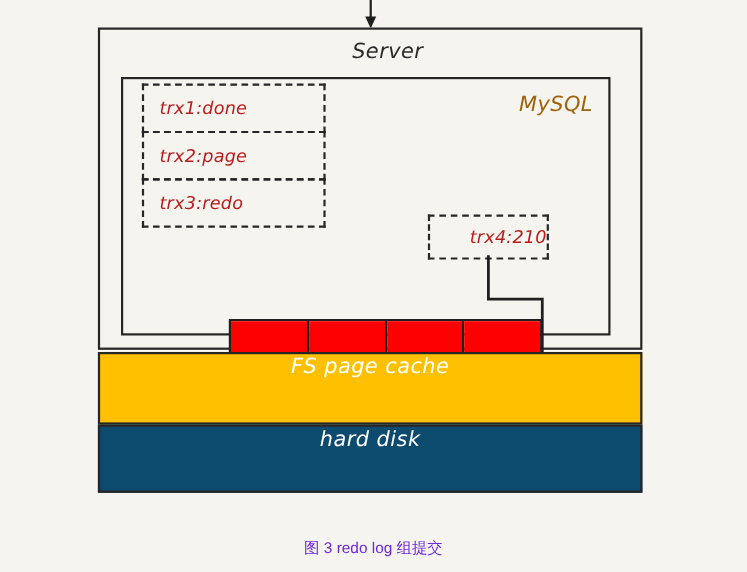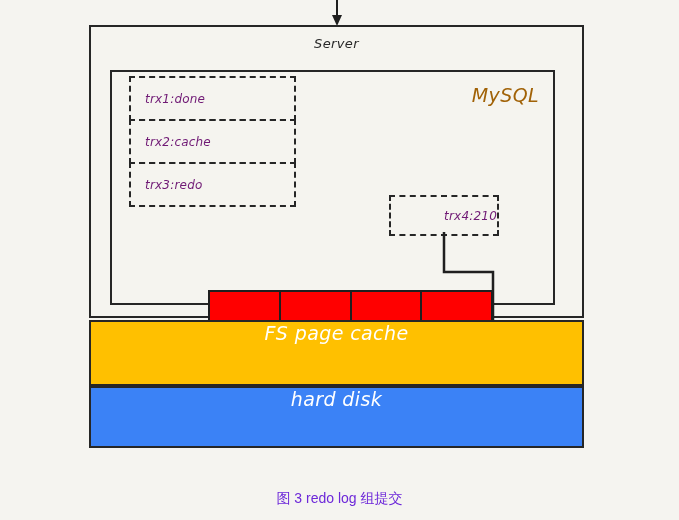--- a/index.html
+++ b/index.html
@@ -39,27 +39,27 @@
     left: 89px;
     top: 25px;
     width: 495px;
     height: 293px;
     background: #F5F4EF;
     border: 2px solid #262626;
     box-sizing: border-box;
   }
   .server-title {
     position: absolute;
-    left: 0;
+    left: 16px;
     top: 9px;
     width: 100%;
     text-align: center;
     font-family: "DejaVu Sans", sans-serif;
     font-style: italic;
-    font-size: 13px;
+    font-size: 19px;
     color: #2a2a2a;
     letter-spacing: .4px;
   }
 
   
   .mysql-box {
     position: absolute;
     left: 19px;
     top: 43px;
     width: 445px;
@@ -92,22 +92,22 @@
     box-sizing: border-box;
     display: flex;
     align-items: center;
     padding-left: 14px;
     background: transparent;
   }
   .trx-cell + .trx-cell { margin-top: -2px; }
   .trx-label {
     font-family: "DejaVu Sans", sans-serif;
     font-style: italic;
-    font-size: 12px;
-    color: #701a75;
+    font-size: 16px;
+    color: #b91c1c;
     letter-spacing: .2px;
   }
 
   
   .trx4-box {
     position: absolute;
     left: 277px;
     top: 123px;
     width: 110px;
     height: 41px;
@@ -159,21 +159,21 @@
     justify-content: center;
   }
   .band-cache {
     top: 320px;
     height: 66px;
     background: #FFC000;
   }
   .band-disk {
     top: 386px;
     height: 62px;
-    background: #3b82f6;
+    background: #0c4a6e;
   }
   .band-label {
     font-family: "DejaVu Sans", sans-serif;
     font-style: italic;
     font-size: 19px;
     color: #FFFFFF;
     letter-spacing: .4px;
   }
 
   
@@ -202,21 +202,21 @@
     <div class="server-title">Server</div>
 
     <div class="mysql-box">
       <div class="mysql-title">MySQL</div>
 
       <div class="trx-stack">
         <div class="trx-cell">
           <span class="trx-label">trx1:done</span>
         </div>
         <div class="trx-cell">
-          <span class="trx-label">trx2:cache</span>
+          <span class="trx-label">trx2:page</span>
         </div>
         <div class="trx-cell">
           <span class="trx-label">trx3:redo</span>
         </div>
       </div>
 
       <div class="trx4-box">
         <span class="trx-label">trx4:210</span>
       </div>
 

